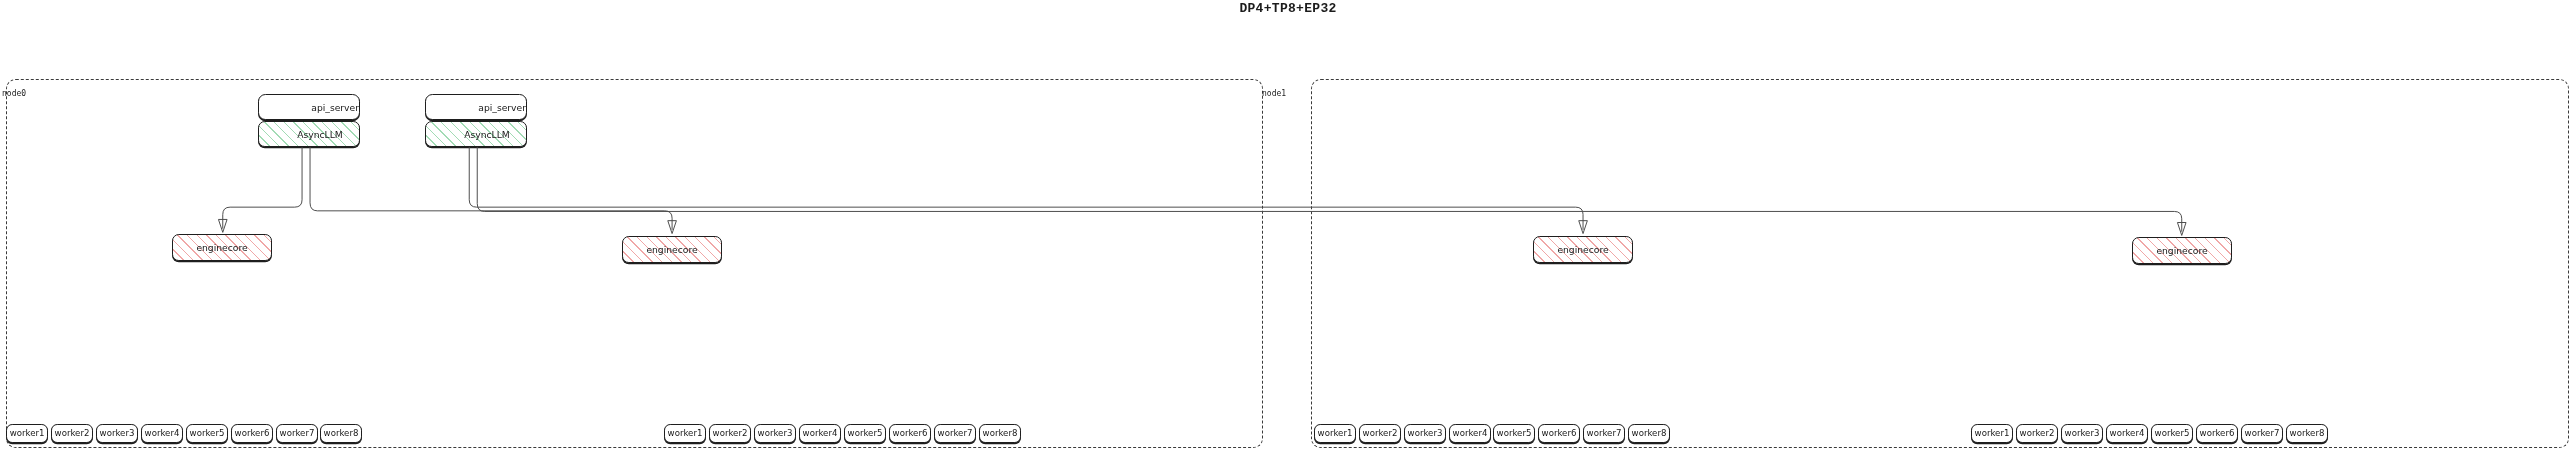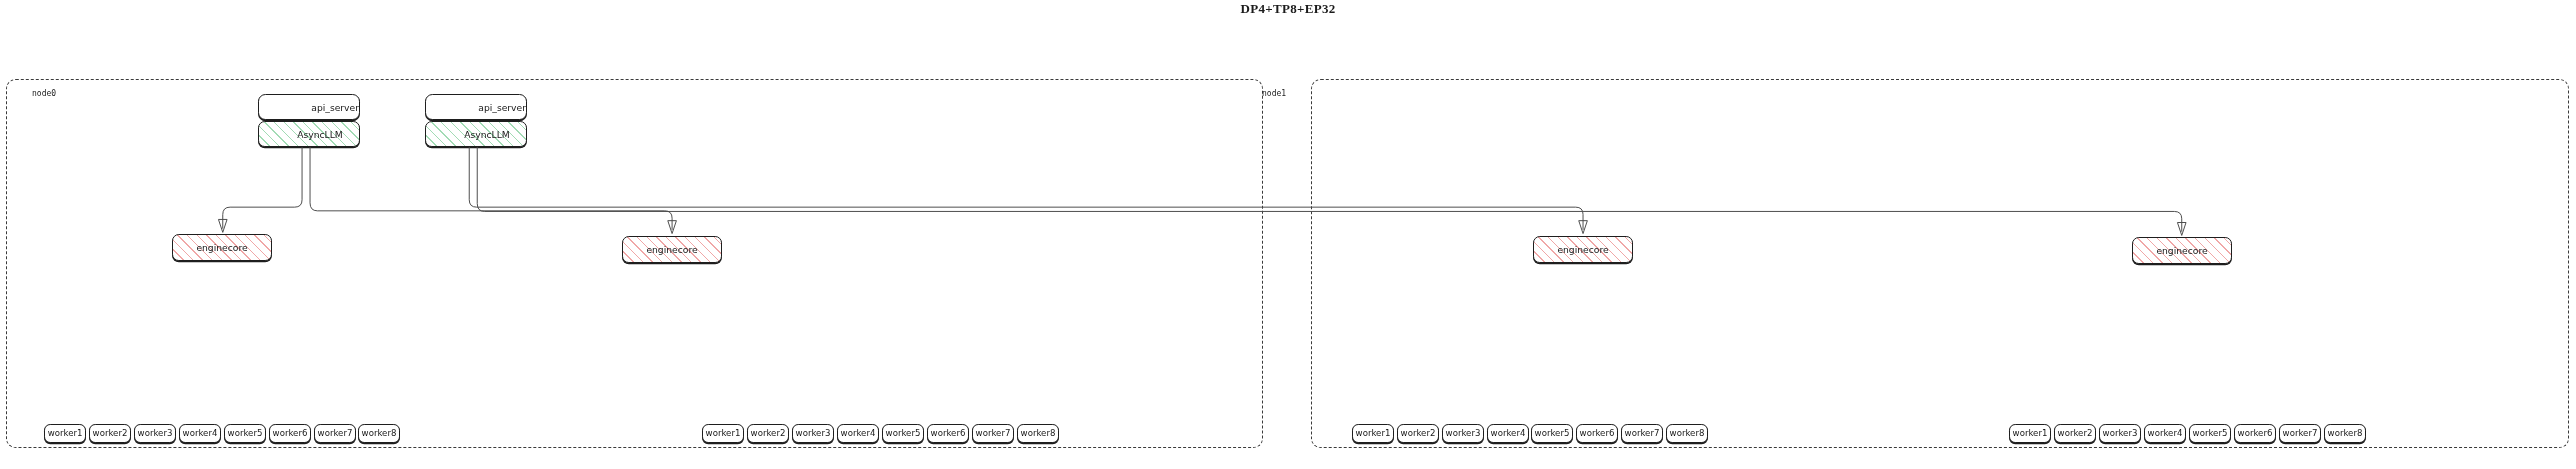--- a/index.html
+++ b/index.html
@@ -6,21 +6,21 @@
   body{
     width:2576px;height:469px;position:relative;overflow:hidden;
     font-family:"DejaVu Sans","Liberation Sans",sans-serif;
     color:#1a1a1a;
   }
   #stage{position:absolute;left:0;top:0;width:2576px;height:469px;}
 
   
   .title{
     position:absolute;left:0;top:1.2px;width:2576px;text-align:center;
-    font-family:Liberation Serif, serif;
+    font-family:Liberation Mono, monospace;
     font-size:13px;font-weight:700;letter-spacing:0.3px;color:#1c1c1c;
   }
 
   
   .node{
     position:absolute;border:1.2px dashed #3a3a3a;border-radius:9.8px;
     background:transparent;box-sizing:border-box;
   }
   .node-label{
     position:absolute;
@@ -42,38 +42,38 @@
     background-image:repeating-linear-gradient(45deg,
       rgba(86,190,120,.55) 0 1px, rgba(0,0,0,0) 1px 6.8px);
     padding-left:22px;
   }
   .box.engine{
     background-color:#ffffff;
     background-image:repeating-linear-gradient(45deg,
       rgba(232,120,120,.65) 0 1px, rgba(0,0,0,0) 1px 6.8px);
   }
   .box.worker{
-    border-radius:6.2px;font-size:8.6px;box-shadow:0 1.2px 0 0 #1e1e1e;margin-left:38px;
+    border-radius:6.2px;font-size:8.6px;box-shadow:0 1.2px 0 0 #1e1e1e;
   }
   .box span{position:relative;z-index:2;}
 
   
   #edges{position:absolute;left:0;top:0;width:2576px;height:469px;pointer-events:none;}
   #edges path{fill:none;stroke:#4a4a4a;stroke-width:1.6px;}
   #edges polygon{fill:none;stroke:#4a4a4a;stroke-width:1.6px;}
 </style>
 </head>
 <body>
 
 <div id="stage">
 
   <div class="title">DP4+TP8+EP32</div>
 
   <div class="node" style="left: 6.2px; top: 79px; width: 1257px; height: 369px;"></div>
-    <div class="node-label" style="left: 32px; top: 89px;">node0</div>
+    <div class="node-label" style="left: 2px; top: 89px;">node0</div>
     <div class="box api" style="left: 258px; top: 94px; width: 102px; height: 26px;">
       <span>api_server</span>
     </div>
     <div class="box api" style="left: 425px; top: 94px; width: 102px; height: 26px;">
       <span>api_server</span>
     </div>
     <div class="box async" style="left: 258px; top: 121px; width: 102px; height: 26px;">
       <span>AsyncLLM</span>
     </div>
     <div class="box async" style="left: 425px; top: 121px; width: 102px; height: 26px;">

